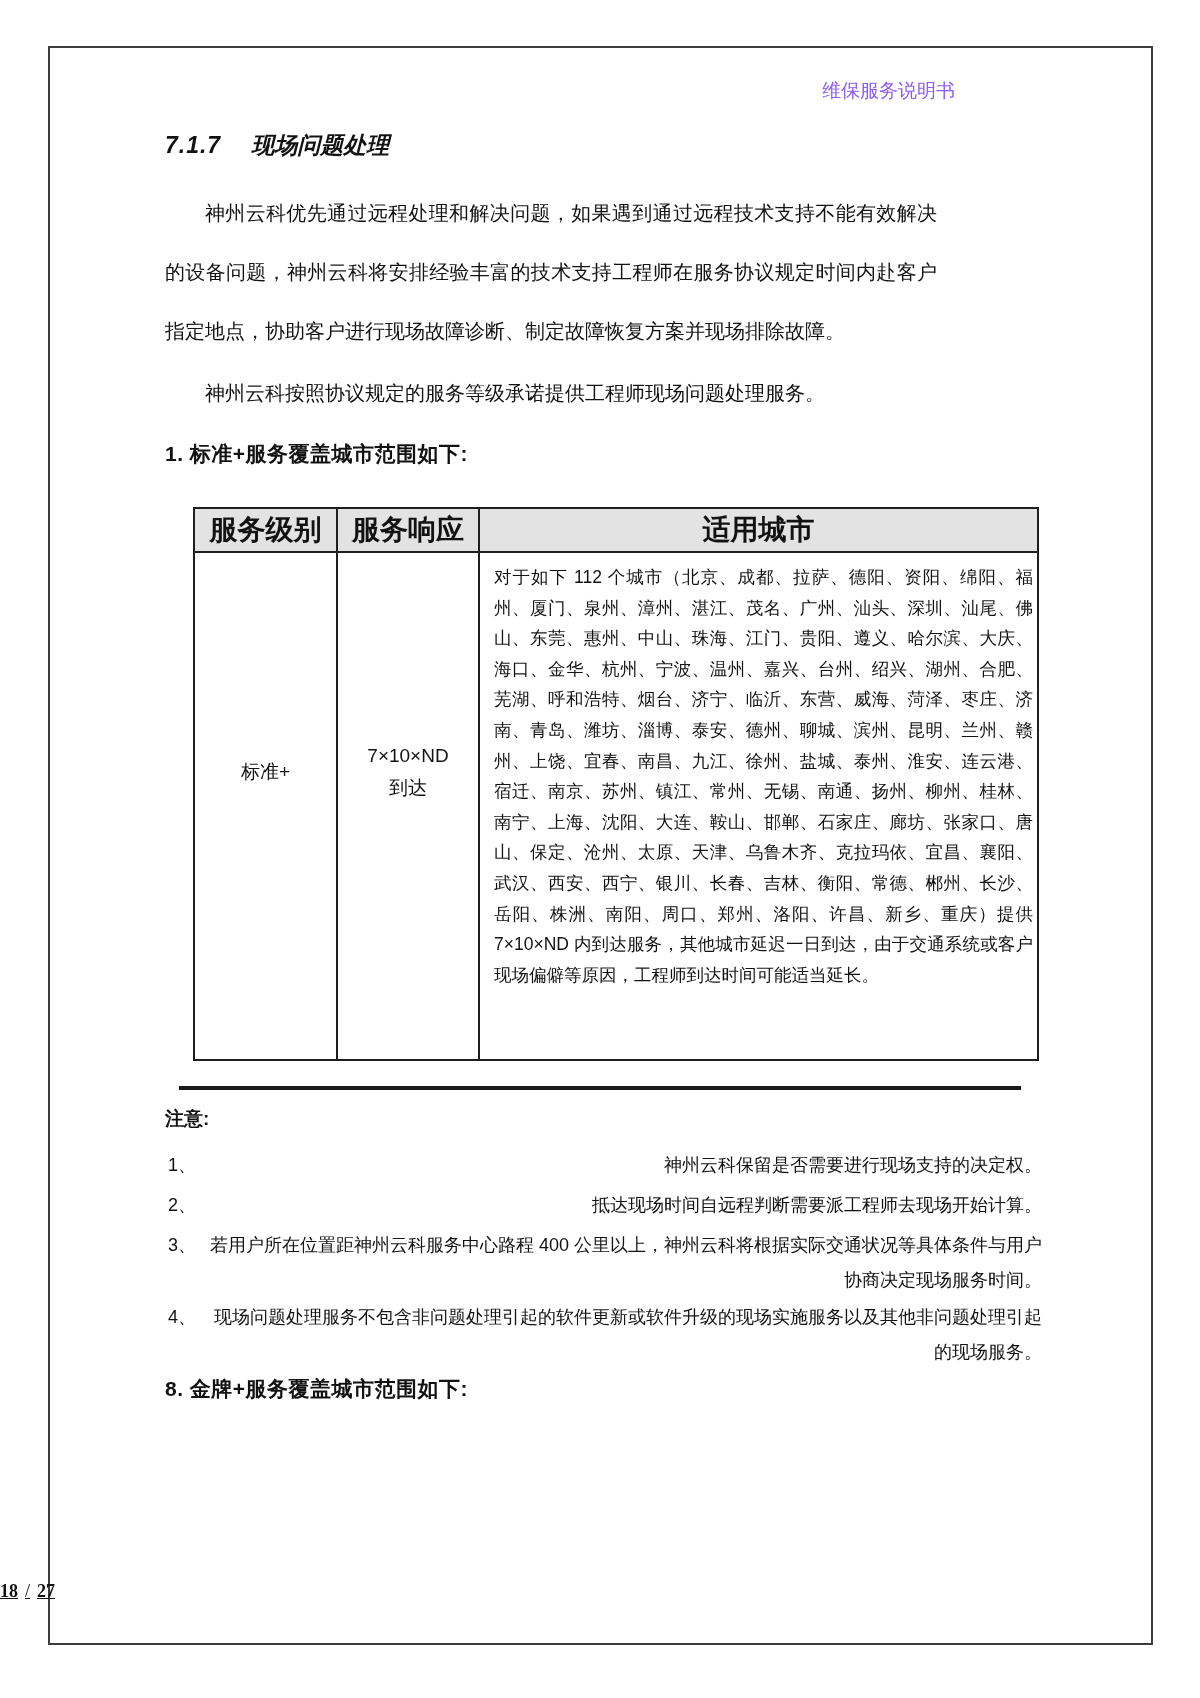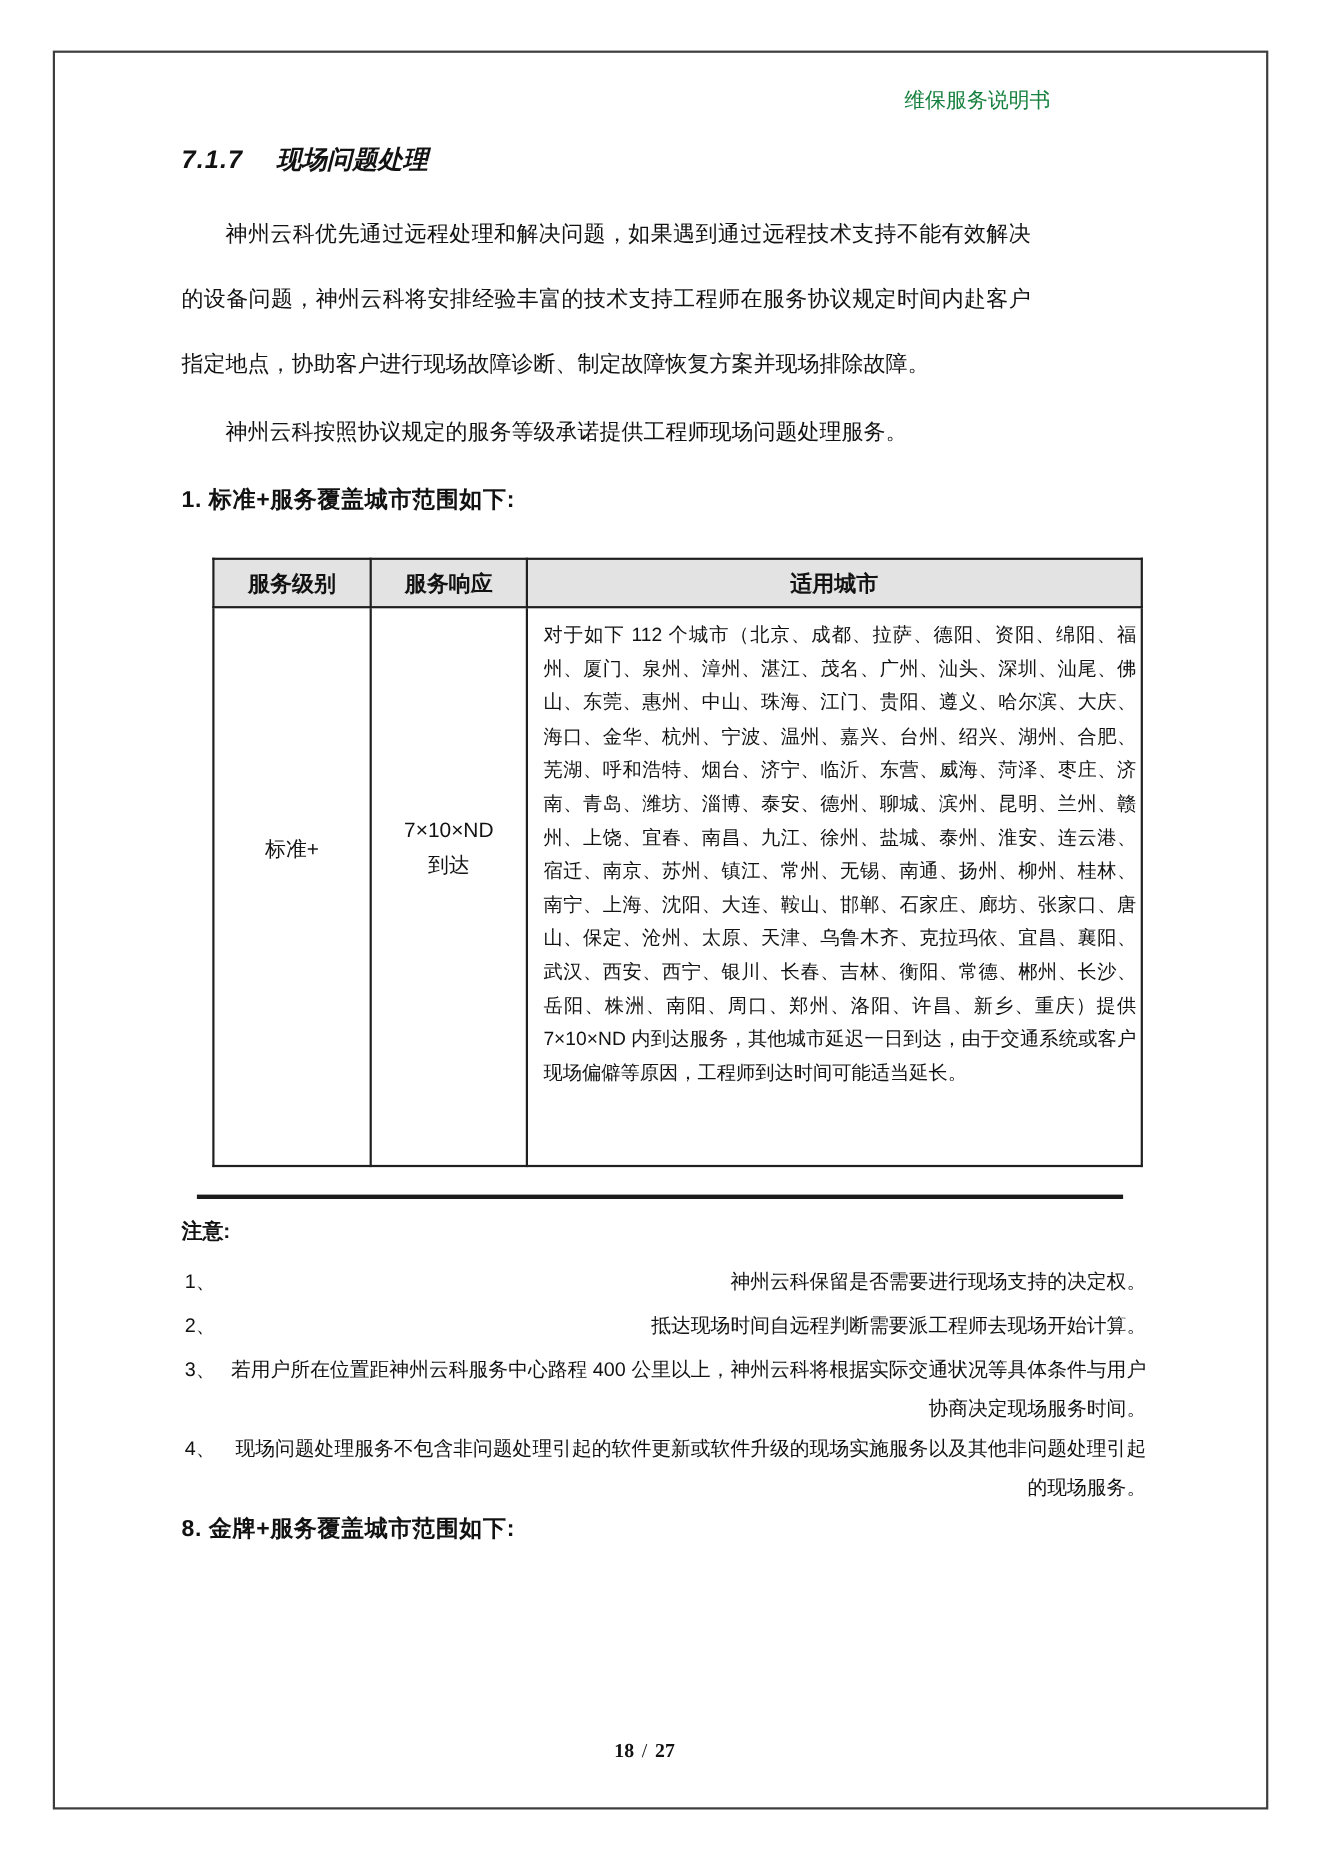--- a/index.html
+++ b/index.html
@@ -14,21 +14,21 @@
   .page-border {
     position:absolute; left:48px; top:46px;
     width:1105px; height:1599px;
     border:2px solid #3c3c3c;
     box-sizing:border-box;
   }
   .doc-header {
     position:absolute; top:78px; left:0; width:955px;
     text-align:right;
     font-family:"Liberation Serif", serif;
-    font-size:19px; color:#15803d;
+    font-size:19px; color:#8b5cf6;
   }
   .section-heading {
     position:absolute; top:130px; left:165px;
     font-size:23px; font-weight:600; margin:0;font-style:italic;
   }
   .section-heading .sec-num { margin-right:30px; letter-spacing:1px; }
   .para {
     position:absolute; left:165px; width:772px;
     font-size:20px; line-height:59px;
     text-align:justify; text-indent:2em;
@@ -49,21 +49,21 @@
   }
   .service-table col.c1 { width:143px; }
   .service-table col.c2 { width:142px; }
   .service-table col.c3 { width:559px; }
   .service-table th, .service-table td {
     border:2px solid #1f1f1f;
   }
   .service-table thead tr { height:44px; }
   .service-table th {
     background:#e3e3e3;
-    font-size:20px; font-weight:bold; text-align:center;
+    font-size:28px; font-weight:bold; text-align:center;
   }
   .service-table tbody tr { height:508px; }
   .cell-level, .cell-response {
     text-align:center; vertical-align:middle;
     font-size:19px; padding-bottom:70px;
   }
   .cell-response .resp-line { line-height:32px; }
   .cell-cities {
     vertical-align:top;
     padding:9px 4px 10px 14px;
@@ -84,23 +84,22 @@
     display:flex;
   }
   .note-num { width:34px; flex:0 0 34px; }
   .note-text { flex:1; text-align:right; }
   .note-1 { top:1148px; }
   .note-2 { top:1188px; }
   .note-3 { top:1228px; }
   .note-4 { top:1300px; }
   .doc-footer {
     position:absolute; top:1581px; left:0; width:1172px;
-    text-align:center;
     font-family:"Liberation Serif", serif;
-    font-size:18px; font-weight:bold; color:#111;
+    font-size:18px; font-weight:bold; color:#111;text-decoration:underline;
   }
   .doc-footer .sep { margin:0 7px; font-weight:normal; }
 </style>
 </head>
 <body>
 
 <div class="page-border"></div>
 
 <div class="doc-header">维保服务说明书</div>
 

